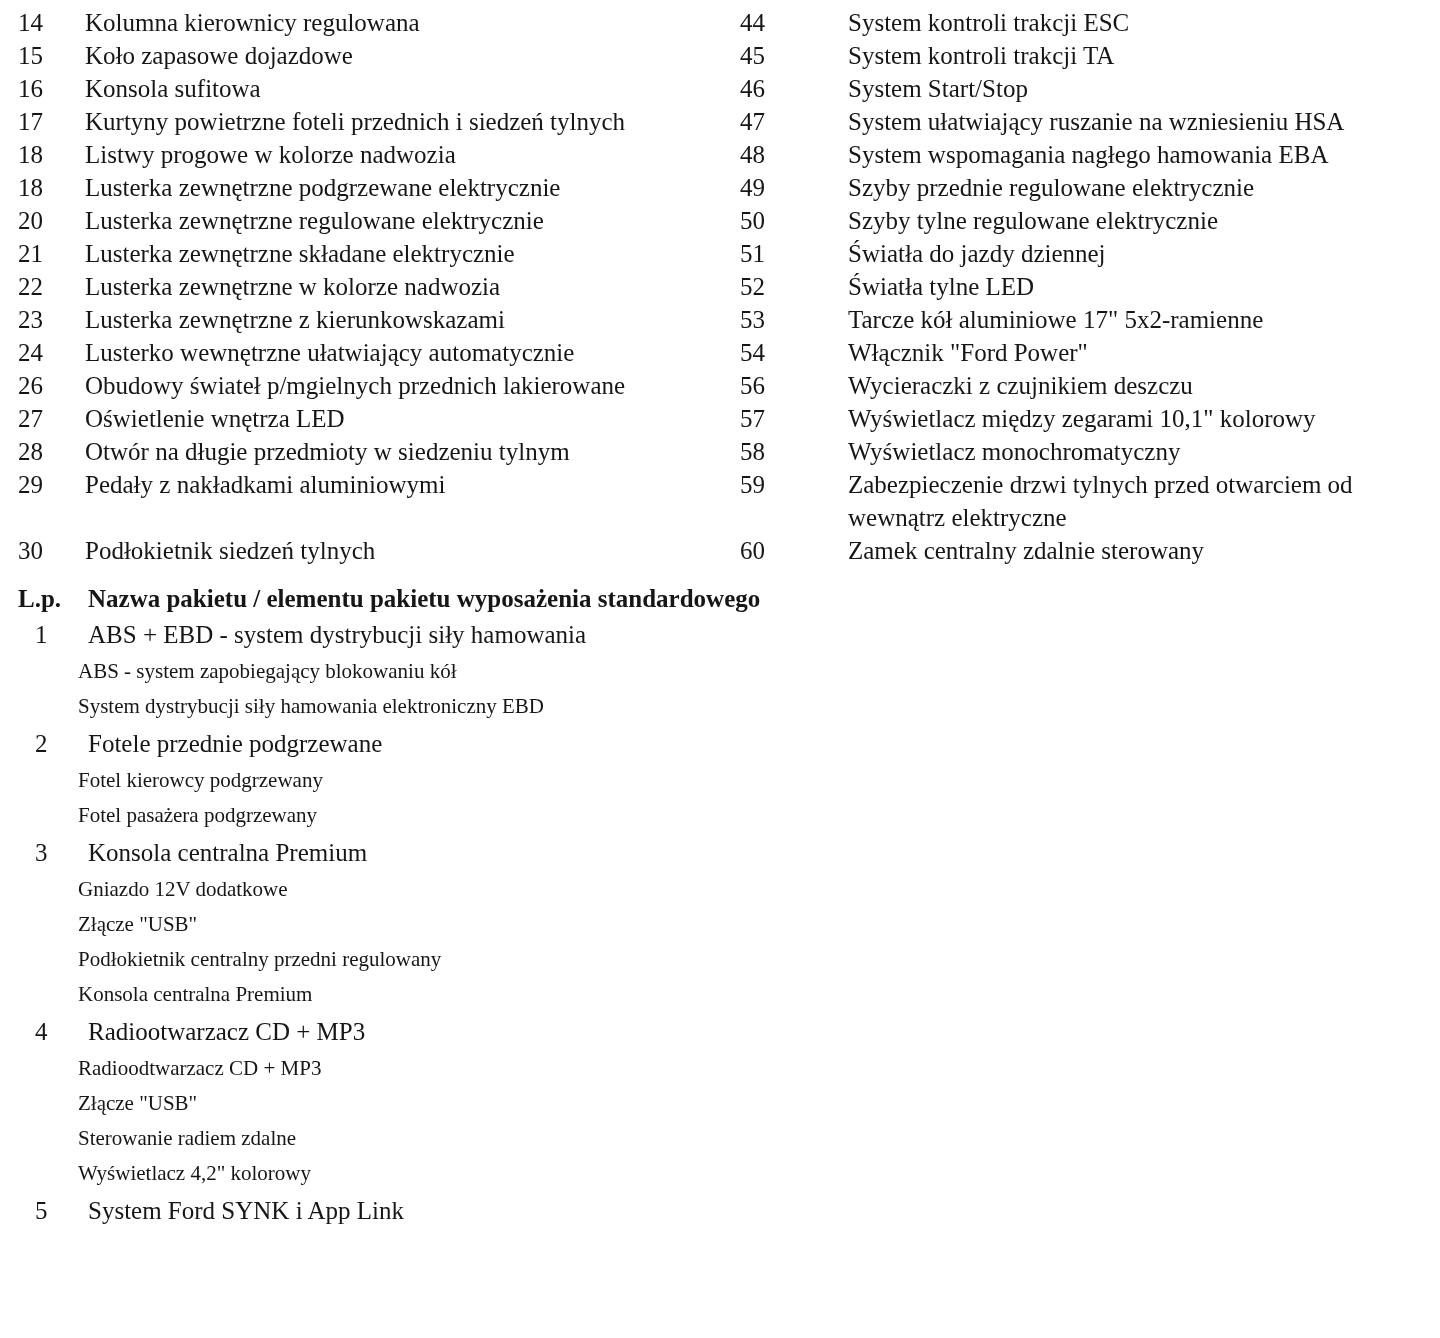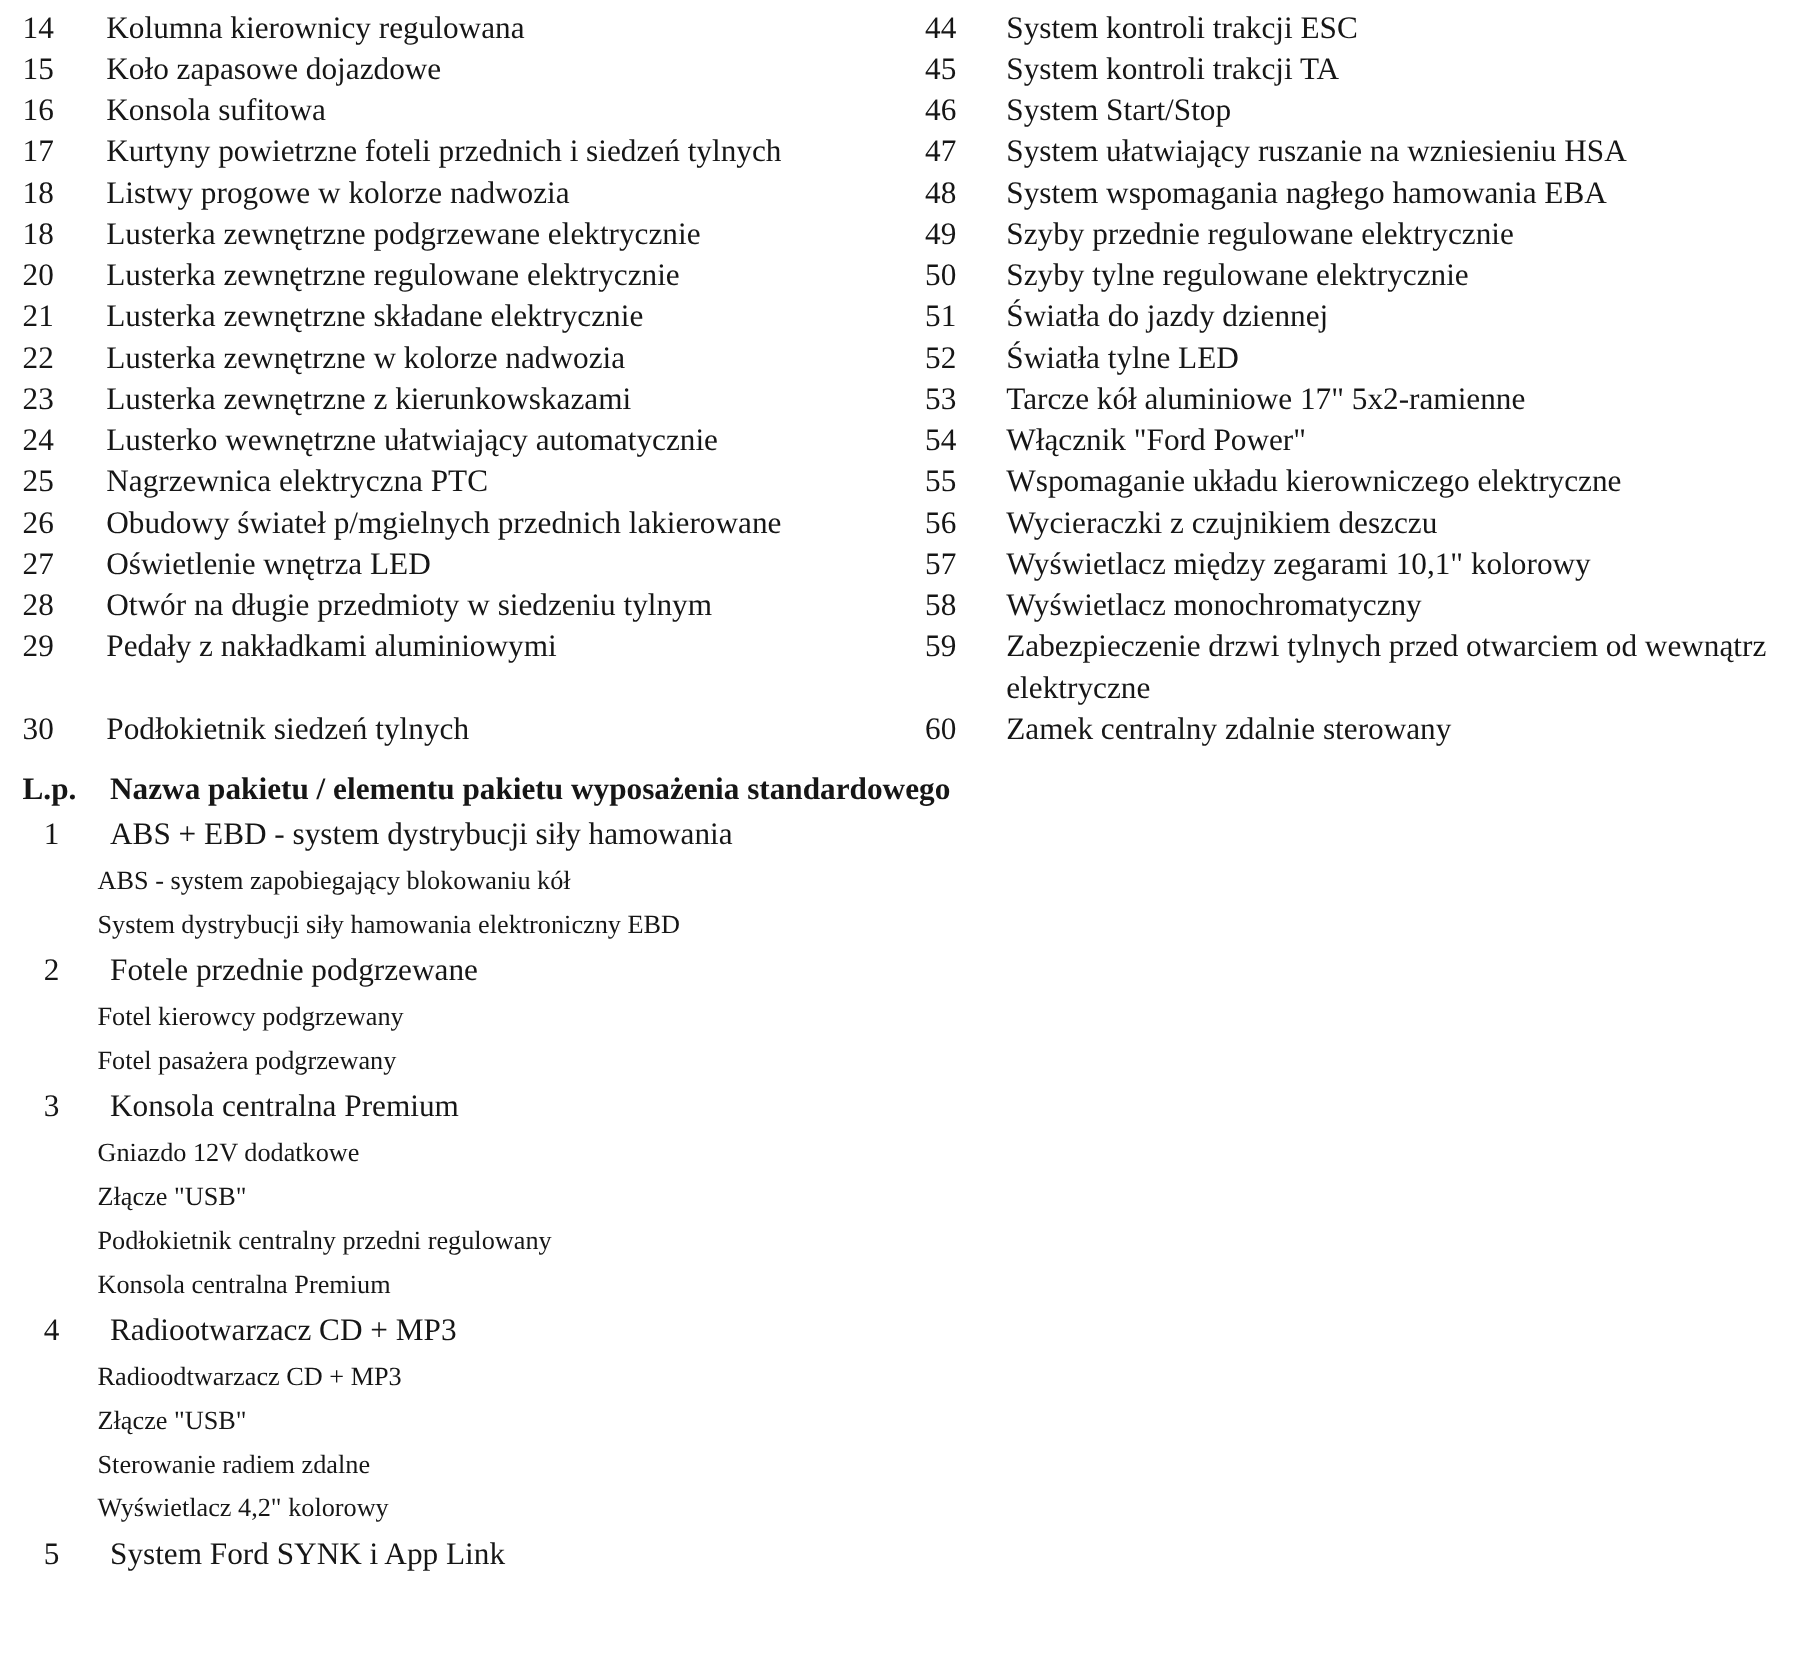--- a/index.html
+++ b/index.html
@@ -30,20 +30,21 @@
   .equip-row .num {
     display: block;
   }
   .left-txt {
     display: block;
     max-width: 580px;
   }
   .right-txt {
     display: block;
     max-width: 630px;
+    margin-left: 43px;
   }
   
   .pkg-header {
     display: grid;
     grid-template-columns: 70px 1fr;
     font-weight: bold;
     font-size: 25px;
     line-height: 36px;
     margin-top: 14px;
   }
@@ -137,26 +138,20 @@
         <span class="num">53</span>
         <span class="right-txt">Tarcze kół aluminiowe 17" 5x2-ramienne</span>
       </div>
       <div class="equip-row">
         <span class="num">24</span>
         <span class="left-txt">Lusterko wewnętrzne ułatwiający automatycznie</span>
         <span class="num">54</span>
         <span class="right-txt">Włącznik "Ford Power"</span>
       </div>
       <div class="equip-row">
-        <span class="num">25</span>
-        <span class="left-txt">Nagrzewnica elektryczna PTC</span>
-        <span class="num">55</span>
-        <span class="right-txt">Wspomaganie układu kierowniczego elektryczne</span>
-      </div>
-      <div class="equip-row">
         <span class="num">26</span>
         <span class="left-txt">Obudowy świateł p/mgielnych przednich lakierowane</span>
         <span class="num">56</span>
         <span class="right-txt">Wycieraczki z czujnikiem deszczu</span>
       </div>
       <div class="equip-row">
         <span class="num">27</span>
         <span class="left-txt">Oświetlenie wnętrza LED</span>
         <span class="num">57</span>
         <span class="right-txt">Wyświetlacz między zegarami 10,1" kolorowy</span>

